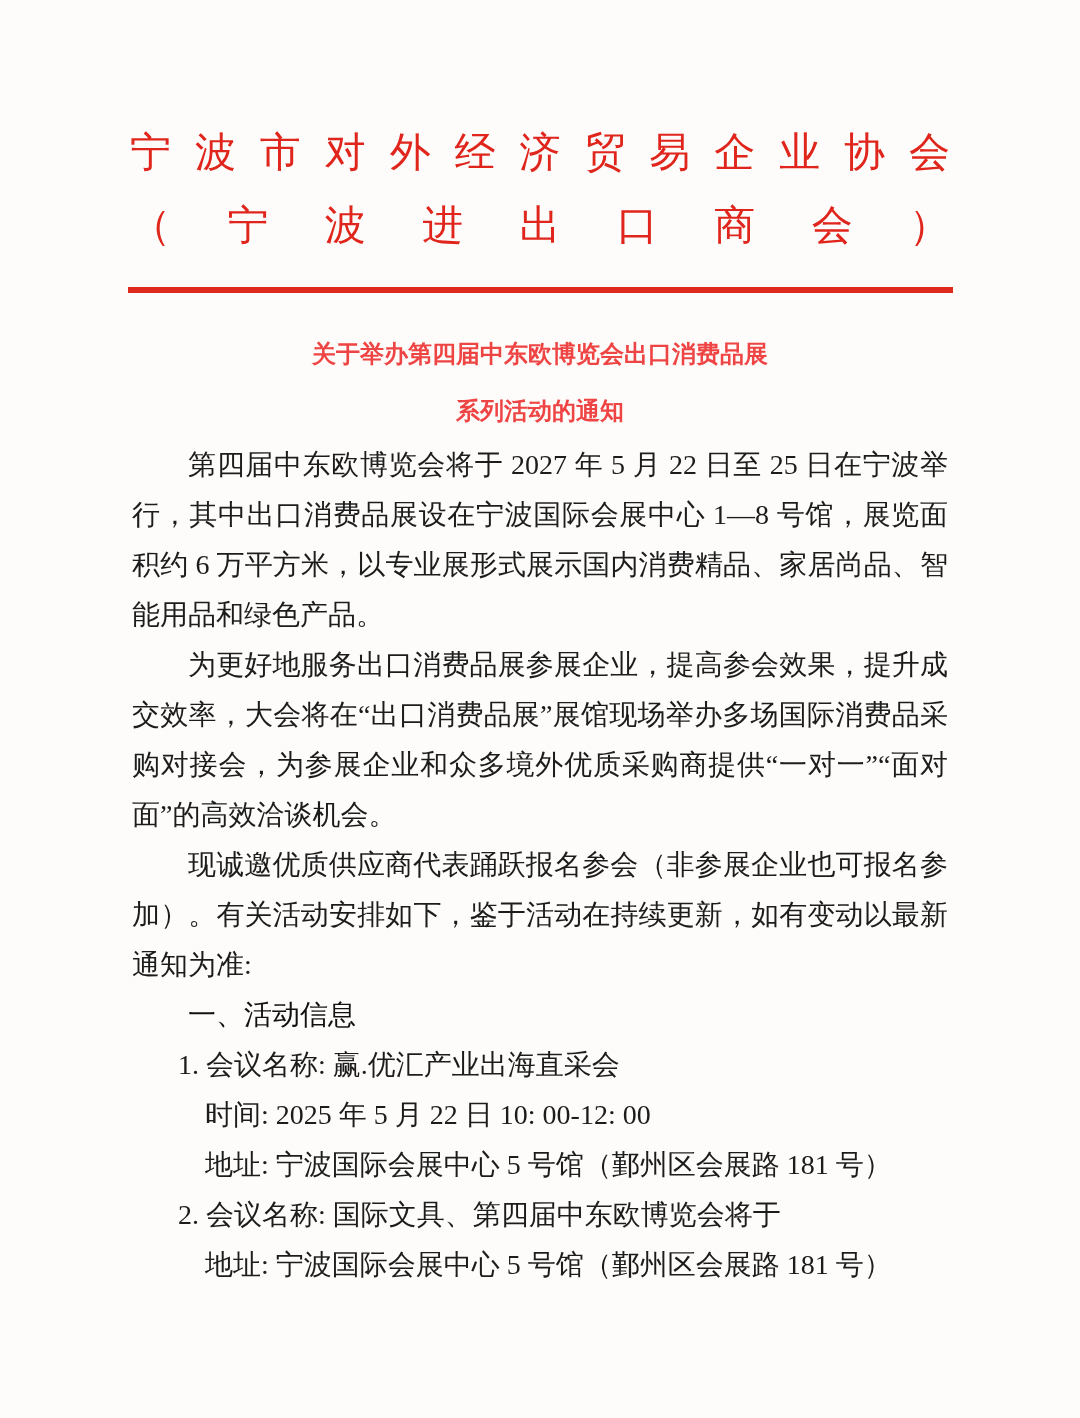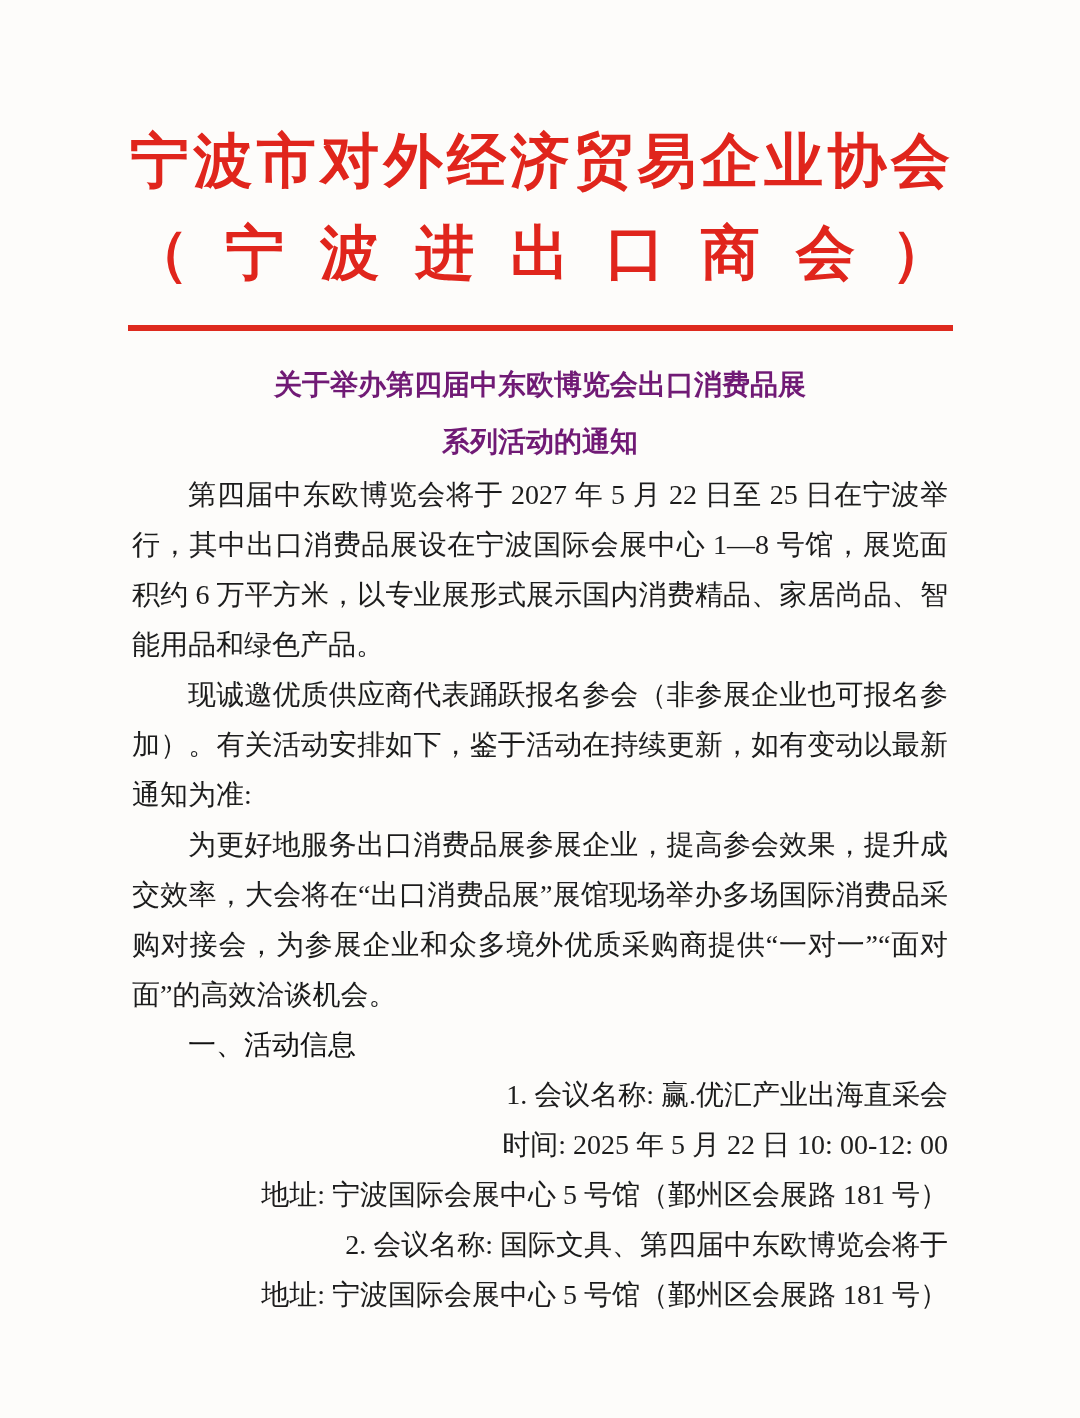--- a/index.html
+++ b/index.html
@@ -16,43 +16,43 @@
     overflow: hidden;
     font-family: "Liberation Serif", "DejaVu Serif", serif;
     color: #1c1c1c;
   }
   
   .letterhead {
     padding: 0 130px;
   }
   .org-line {
     font-family: "Liberation Sans", "DejaVu Sans", sans-serif;
-    font-weight: 700;
+    font-weight: 400;
     color: #e0251c;
-    font-size: 59px;
+    font-size: 41px;
     line-height: 1.05;
     text-align: justify;
     text-align-last: justify;
     text-justify: inter-character;
     letter-spacing: 0;
   }
   .org-line1 { padding-top: 131px; }
   .org-line2 { margin-top: 30px; }
   .red-rule {
     height: 6px;
     background: #de2a1e;
     margin: 40px -3px 0 -2px;
   }
   
   .doc-title {
-    margin: 25px 0 0 0;
+    margin: 33px 0 0 0;
     text-align: center;
-    font-size: 28px;
+    font-size: 24px;
     font-weight: 700;
-    color: #701a75;
+    color: #ef4444;
     line-height: 57px;
   }
   .title-line { display: block; }
   
   .doc-body {
     padding: 0 132px;
     font-size: 28px;
     line-height: 50px;
   }
   .salutation { margin: 5px 0 0 0; }
@@ -62,21 +62,21 @@
     text-align: justify;
   }
   .section-heading {
     margin: 0;
     text-indent: 2em;
     font-family: "Liberation Sans", "DejaVu Sans", sans-serif;
     font-weight: 400;
     color: #111111;
   }
   .event { margin: 0; }
-  .event p { margin: 0; text-align: right; }
+  .event p { margin: 0; }
   .event-name { padding-left: 46px; }
   .event-sub  { padding-left: 73px; }
 </style>
 </head>
 <body>
 
 <div class="page">
 
   <header class="letterhead">
     <div class="org-line org-line1">宁波市对外经济贸易企业协会</div>
@@ -87,23 +87,23 @@
   <main class="doc-body">
 
     <h1 class="doc-title">
       <span class="title-line">关于举办第四届中东欧博览会出口消费品展</span>
       <span class="title-line">系列活动的通知</span>
     </h1>
 
 
     <p class="para">第四届中东欧博览会将于 2027 年 5 月 22 日至 25 日在宁波举行，其中出口消费品展设在宁波国际会展中心 1—8 号馆，展览面积约 6 万平方米，以专业展形式展示国内消费精品、家居尚品、智能用品和绿色产品。</p>
 
+    <p class="para">为更好地服务出口消费品展参展企业，提高参会效果，提升成交效率，大会将在“出口消费品展”展馆现场举办多场国际消费品采购对接会，为参展企业和众多境外优质采购商提供“一对一”“面对面”的高效洽谈机会。</p>
+
     <p class="para">现诚邀优质供应商代表踊跃报名参会（非参展企业也可报名参加）。有关活动安排如下，鉴于活动在持续更新，如有变动以最新通知为准:</p>
-
-    <p class="para">为更好地服务出口消费品展参展企业，提高参会效果，提升成交效率，大会将在“出口消费品展”展馆现场举办多场国际消费品采购对接会，为参展企业和众多境外优质采购商提供“一对一”“面对面”的高效洽谈机会。</p>
 
     <p class="section-heading">一、活动信息</p>
 
     <section class="event">
       <p class="event-name">
         <span>1.</span>
         <span>会议名称:</span>
         <span>赢.优汇产业出海直采会</span>
       </p>
       <p class="event-sub">

